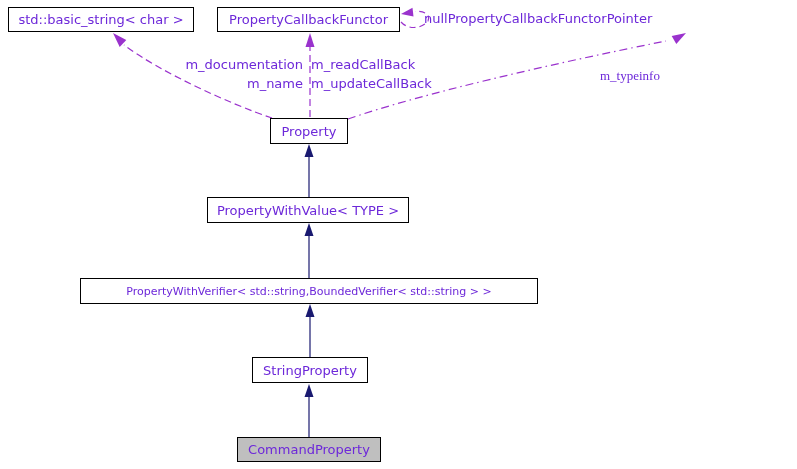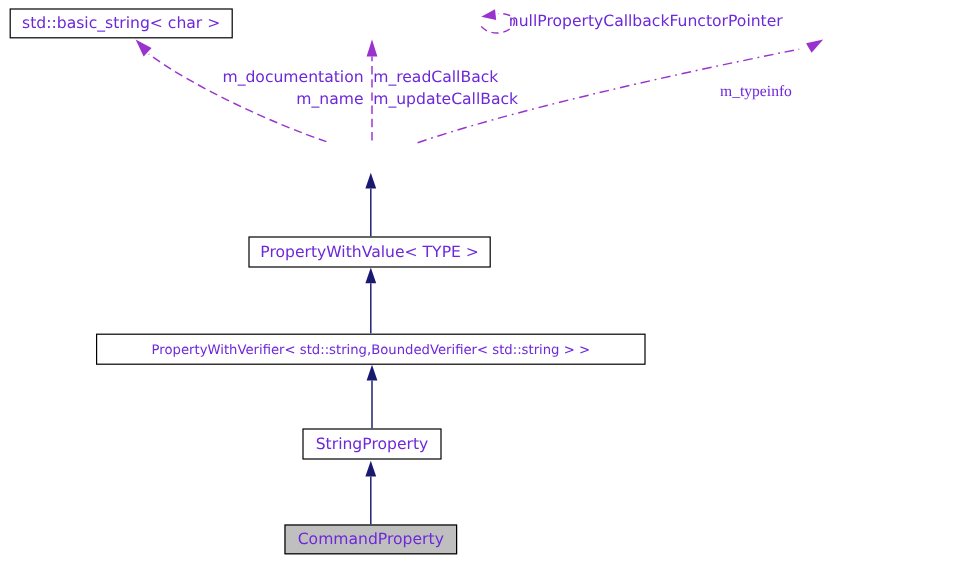--- a/index.html
+++ b/index.html
@@ -63,22 +63,24 @@
     <g fill="#191970" stroke="none">
       <polygon points="309,144 304.5,157 313.5,157"></polygon>
       <polygon points="309,223 304.5,236 313.5,236"></polygon>
       <polygon points="310,304 305.5,317 314.5,317"></polygon>
       <polygon points="309,384 304.5,397 313.5,397"></polygon>
     </g>
   </svg>
 
   <div class="node n-basic">std::basic_string&lt; char &gt;</div>
 
+  <div class="node n-pcf">PropertyCallbackFunctor</div>
 
 
+  <div class="node n-prop">Property</div>
 
   <div class="node n-pwv">PropertyWithValue&lt; TYPE &gt;</div>
 
   <div class="node n-pwvf">PropertyWithVerifier&lt; std::string,BoundedVerifier&lt; std::string &gt; &gt;</div>
 
   <div class="node n-sp">StringProperty</div>
 
   <div class="node n-cp selected">CommandProperty</div>
 
   <div class="edge-label l-docname">

